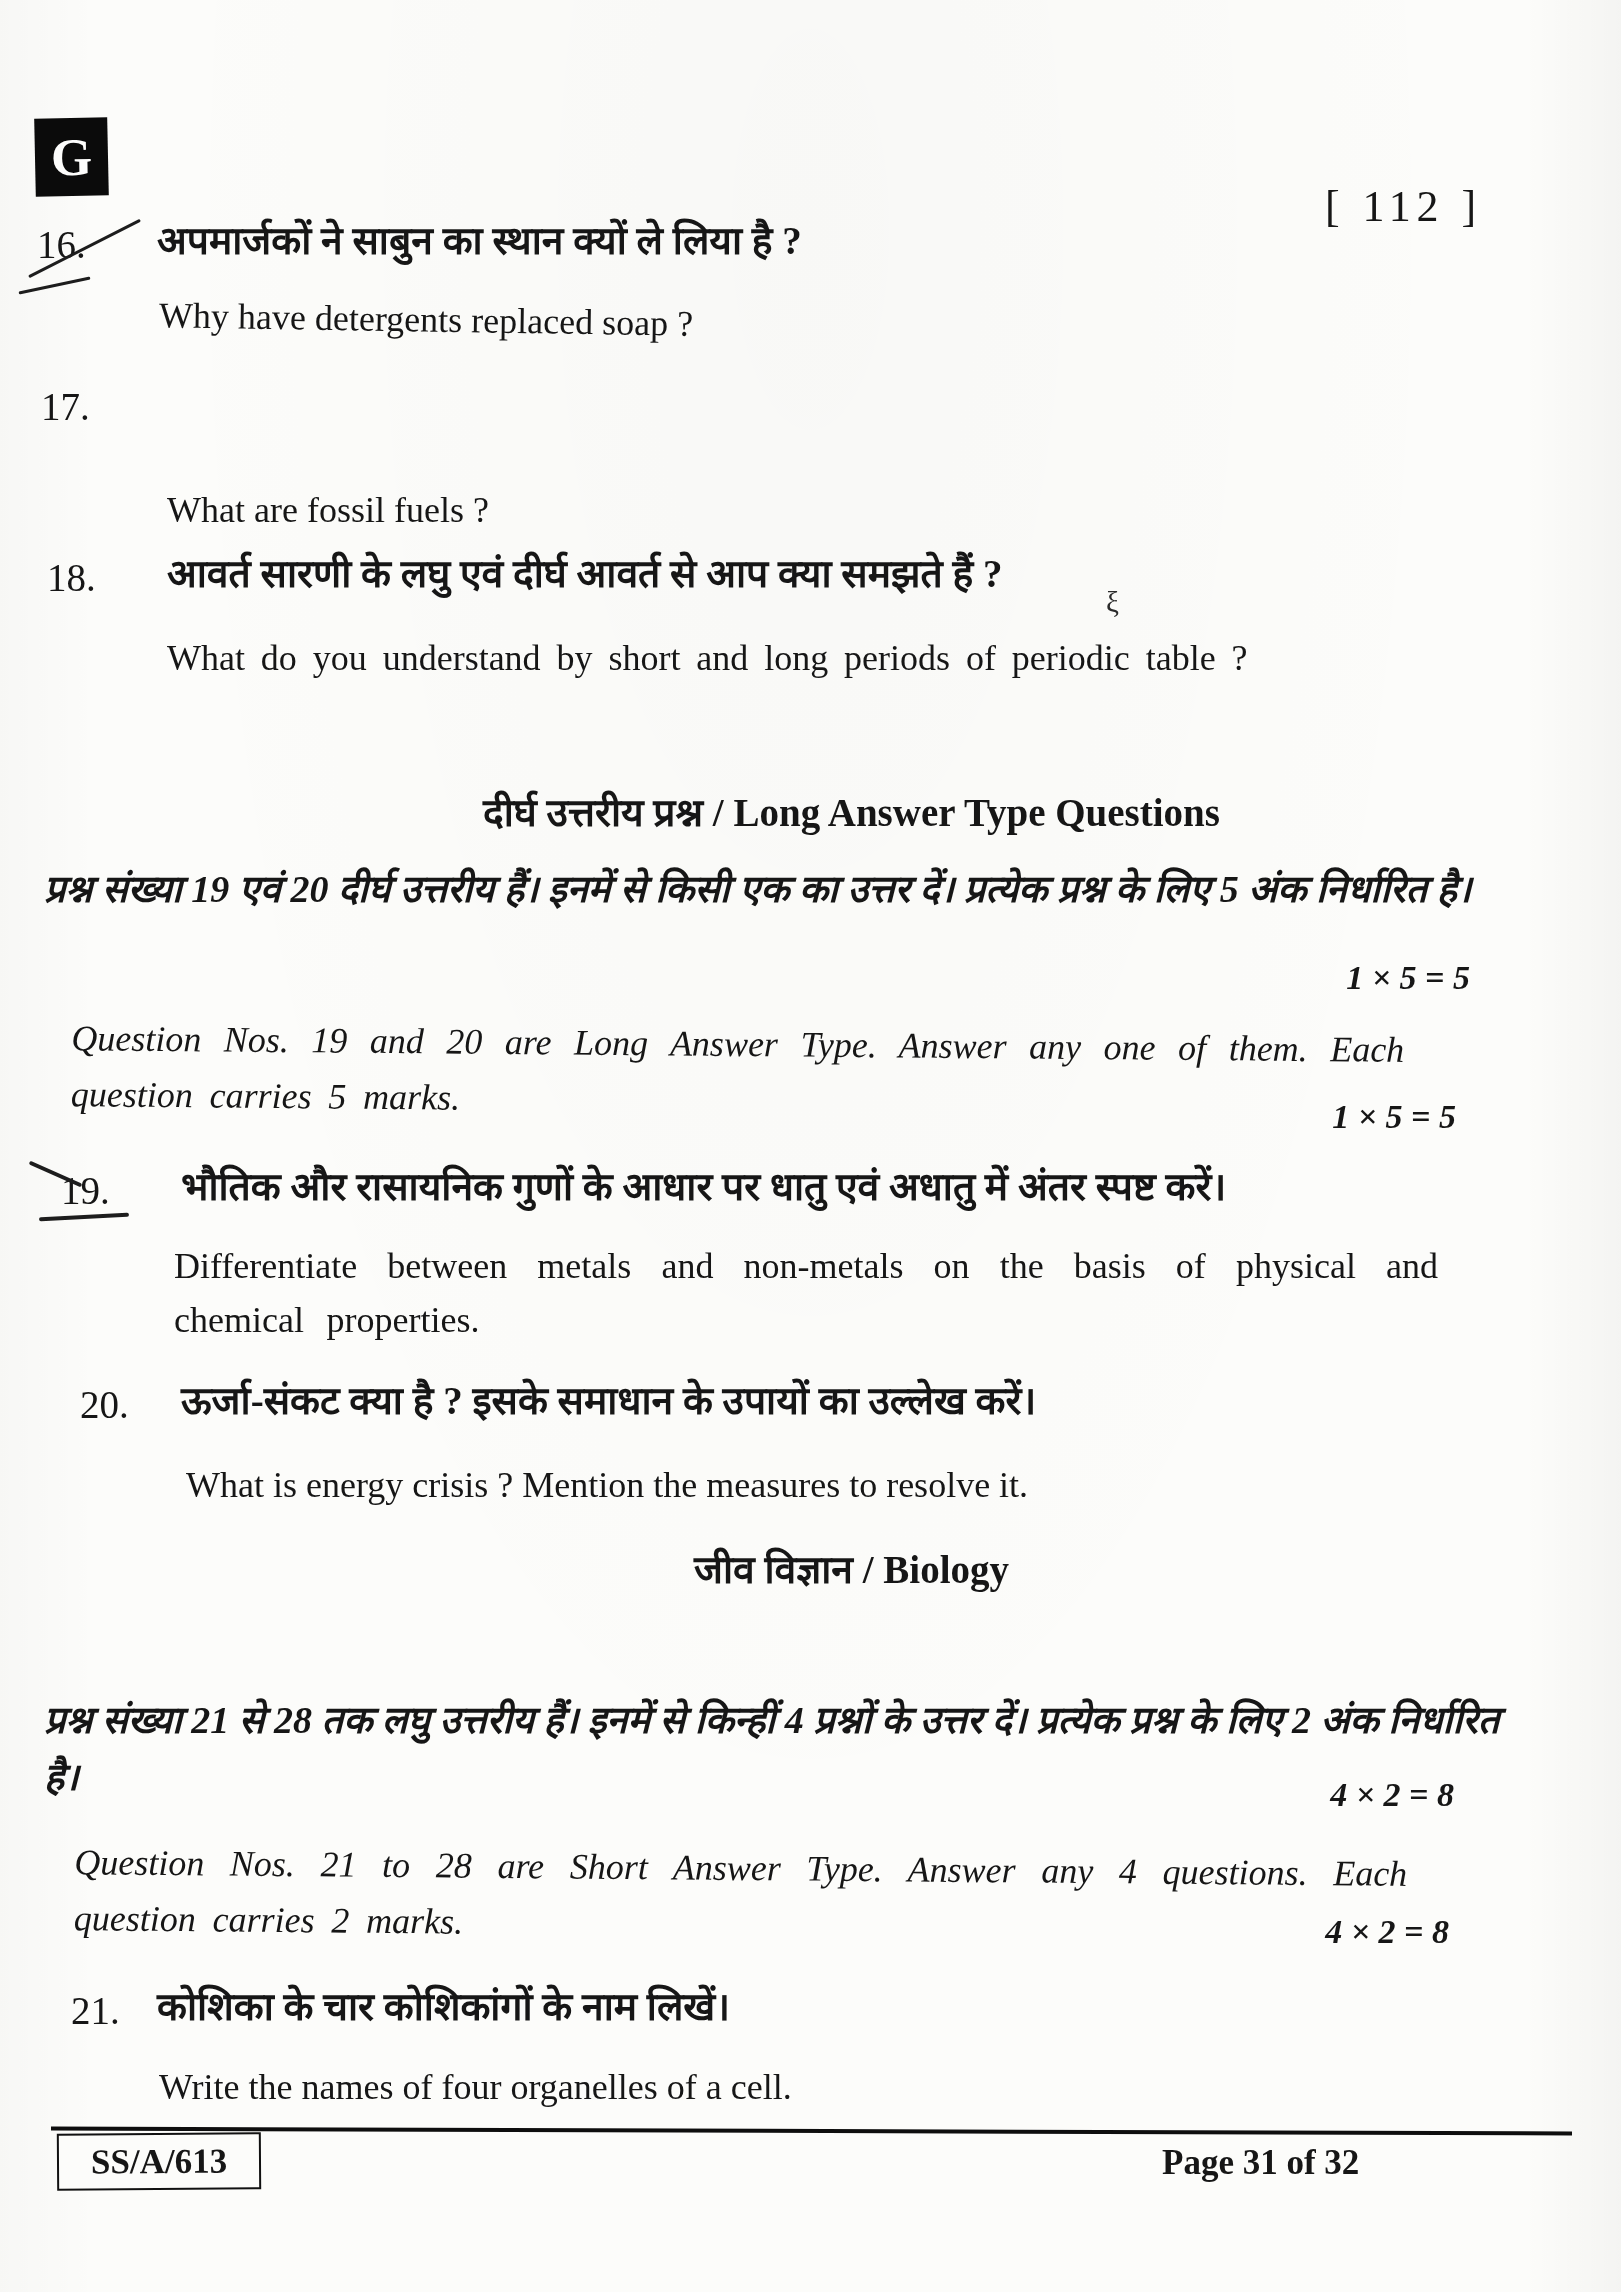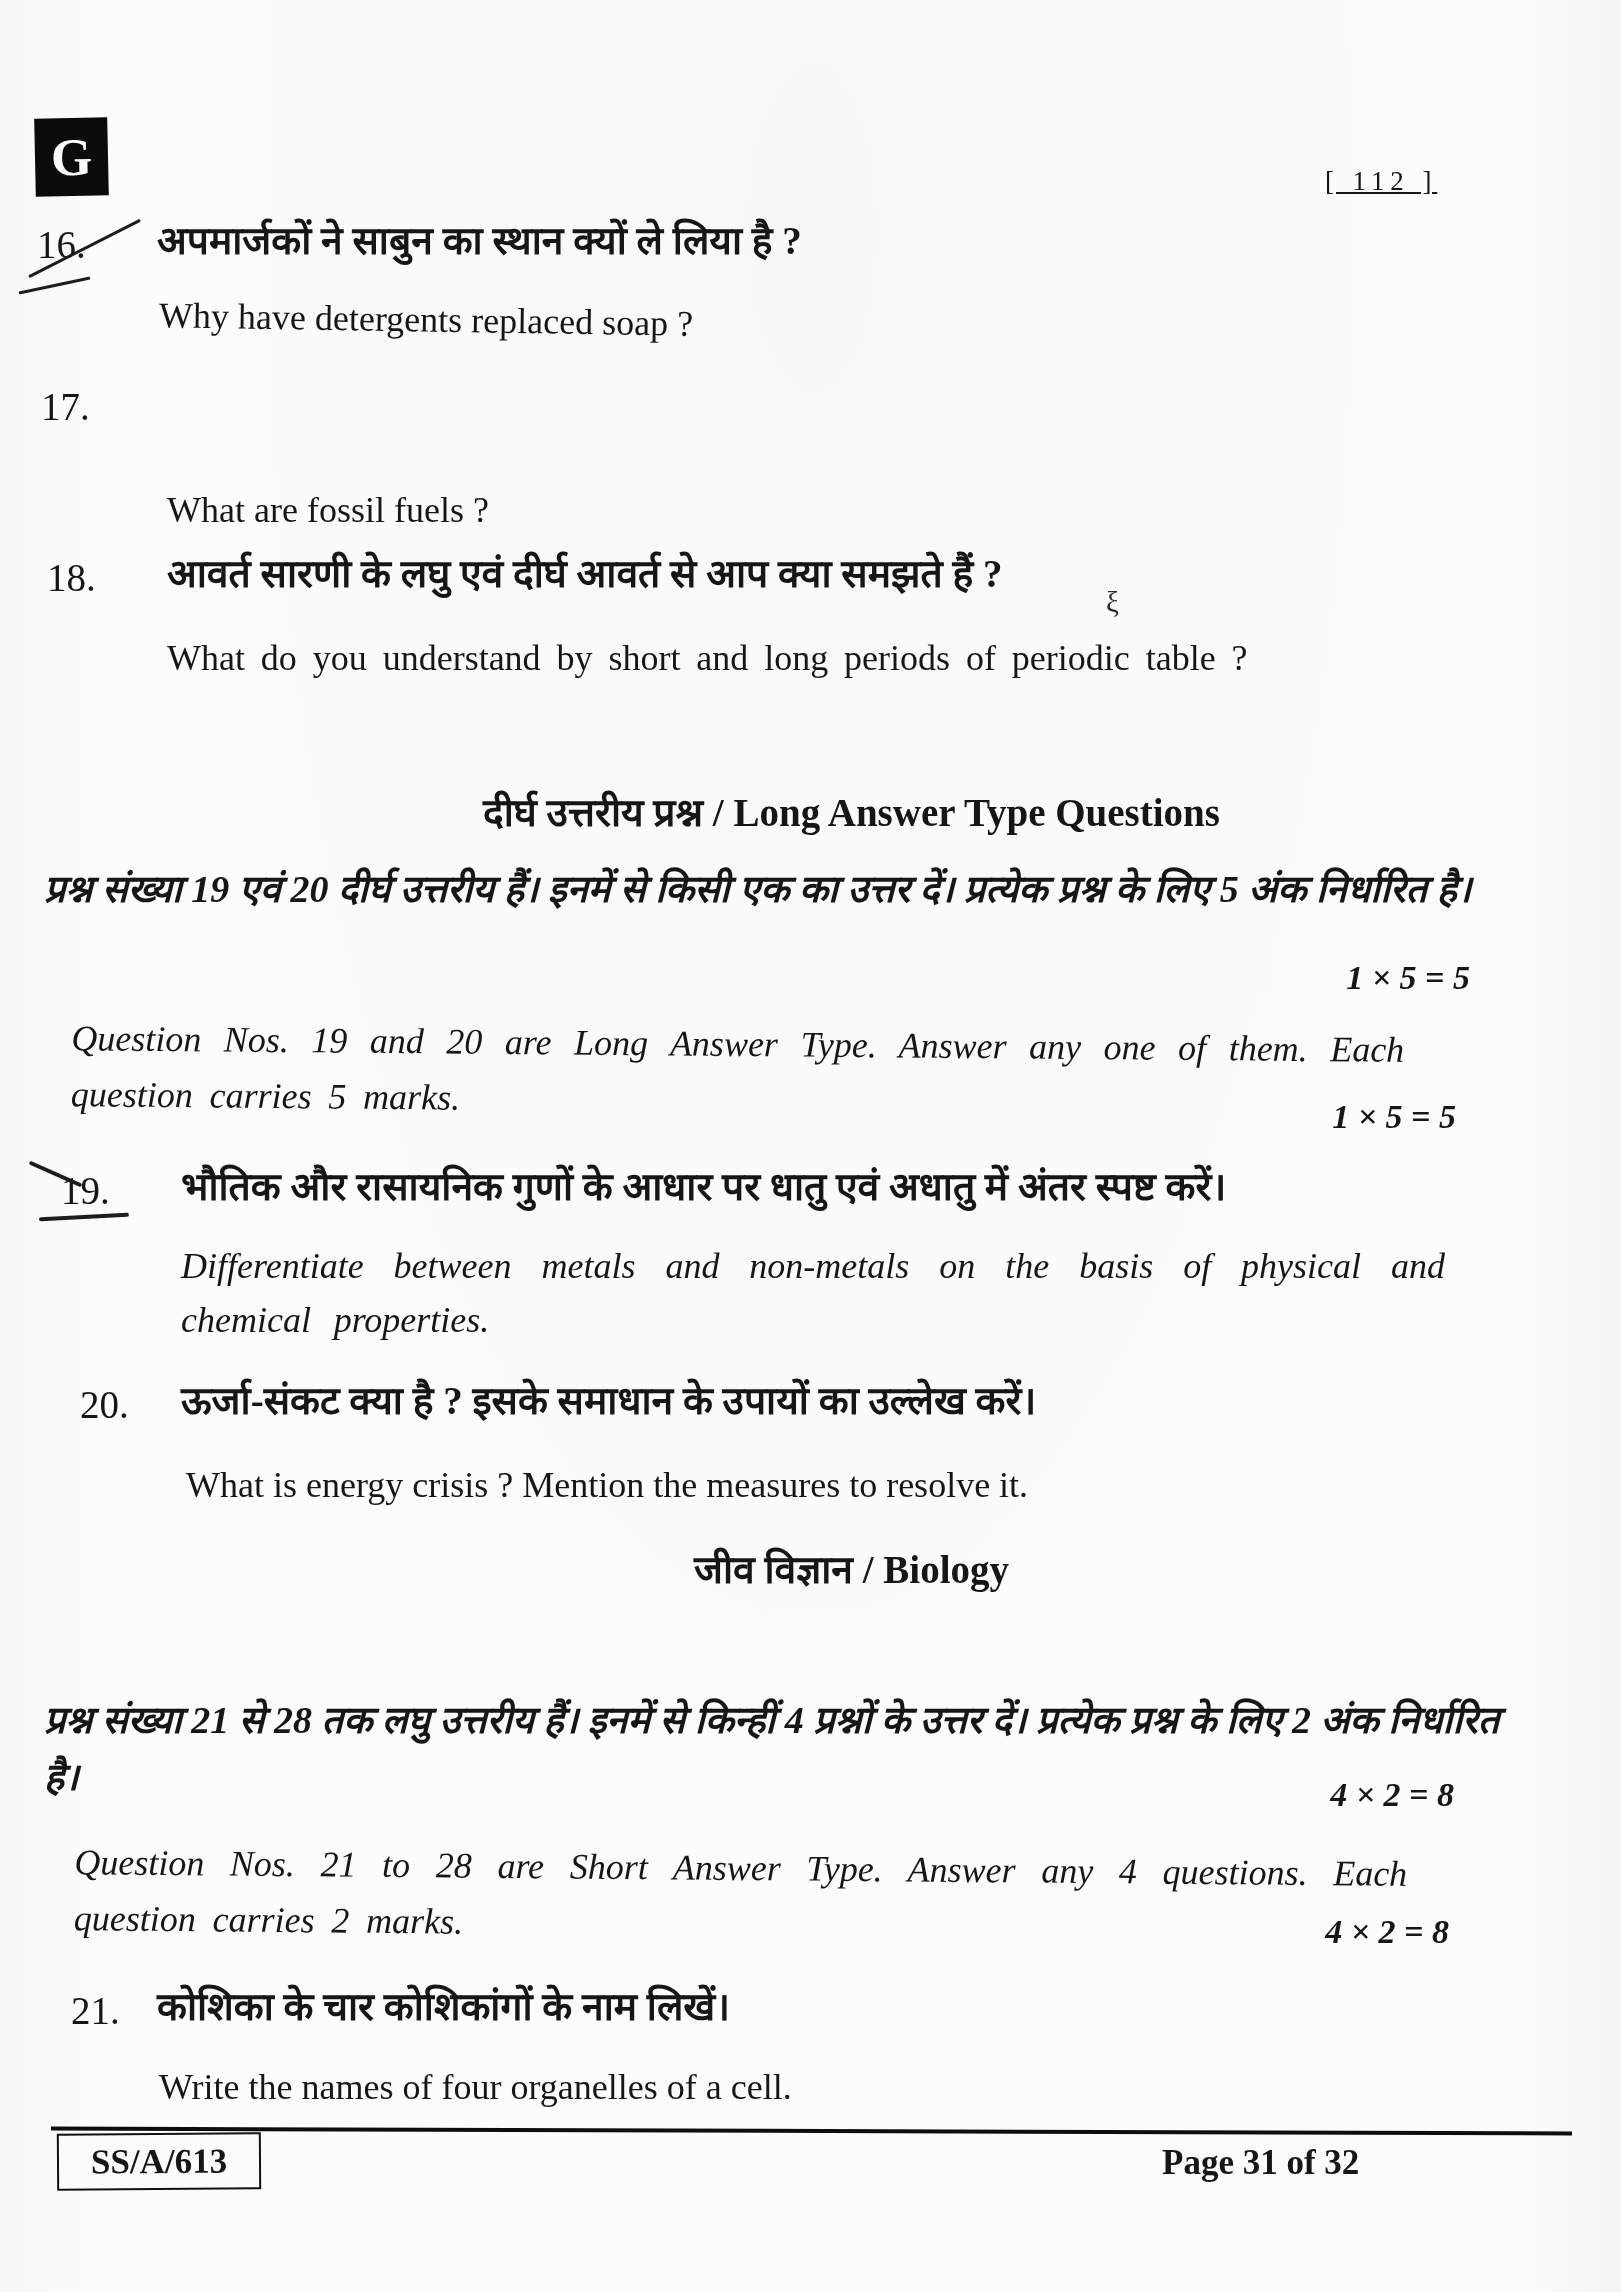--- a/index.html
+++ b/index.html
@@ -23,21 +23,21 @@
   }
   .abs { position:absolute; }
 
   .g-badge{
     left:35px; top:118px; width:73px; height:78px;
     background:#0b0b0b; color:#fdfdfc;
     display:flex; align-items:center; justify-content:center;
     font-size:53px; font-weight:bold;
     transform:rotate(-1.2deg);
   }
-  .booklet-num{ left:1325px; top:166px; font-size:27px; letter-spacing:5.9px;text-decoration:underline; }
+  .booklet-num{ left:1325px; top:181px; font-size:44px; letter-spacing:5.9px; }
 
   .qnum{ font-size:39px; }
   .hindi-q{ font-size:39px; font-weight:700; line-height:1.4; }
   .eng-q{ font-size:36px; line-height:1.5; }
   .justified{ text-align:justify; }
 
   .heading{
     left:0; width:1621px; text-align:center;
     font-size:39px; font-weight:700;margin-left:41px;
   }
@@ -92,21 +92,21 @@
   <div class="abs heading" style="top:784px;">दीर्घ उत्तरीय प्रश्न / Long Answer Type Questions</div>
   <div class="abs instr-hi" style="left:44px; top:861px; width:1470px;">प्रश्न संख्या 19 एवं 20 दीर्घ उत्तरीय हैं। इनमें से किसी एक का उत्तर दें। प्रत्येक प्रश्न के लिए 5 अंक निर्धारित है।</div>
   <div class="abs marks" style="right:151px; top:959px;">1 × 5 = 5</div>
   <div class="abs instr-en justified tilt-b" style="left:71px; top:1017px; width:1333px; word-spacing:7.8px;">Question Nos. 19 and 20 are Long Answer Type. Answer any one of them. Each question carries 5 marks.</div>
   <div class="abs marks-en" style="right:165px; top:1098px;">1 × 5 = 5</div>
 
   <div class="abs qnum" style="left:61px; top:1168px;">19.</div>
   <div class="stroke q19-tick"></div>
   <div class="stroke q19-underline"></div>
   <div class="abs hindi-q" style="left:181px; top:1160px; width:1206px;">भौतिक और रासायनिक गुणों के आधार पर धातु एवं अधातु में अंतर स्पष्ट करें।</div>
-  <div class="abs eng-q justified" style="left:181px; top:1239px; width:1264px; word-spacing:13.7px;font-style:italic;">Differentiate between metals and non-metals on the basis of physical and chemical properties.</div>
+  <div class="abs eng-q justified" style="left:174px; top:1239px; width:1264px; word-spacing:13.7px;">Differentiate between metals and non-metals on the basis of physical and chemical properties.</div>
 
   <div class="abs qnum" style="left:80px; top:1382px;">20.</div>
   <div class="abs hindi-q" style="left:181px; top:1374px; width:1225px;">ऊर्जा-संकट क्या है ? इसके समाधान के उपायों का उल्लेख करें।</div>
   <div class="abs eng-q" style="left:186px; top:1458px; width:1098px;">What is energy crisis ? Mention the measures to resolve it.</div>
 
   <div class="abs heading" style="top:1541px;">जीव विज्ञान / Biology</div>
   <div class="abs instr-hi" style="left:44px; top:1692px; width:1480px;">प्रश्न संख्या 21 से 28 तक लघु उत्तरीय हैं। इनमें से किन्हीं 4 प्रश्नों के उत्तर दें। प्रत्येक प्रश्न के लिए 2 अंक निर्धारित है।</div>
   <div class="abs marks" style="right:167px; top:1776px;">4 × 2 = 8</div>
   <div class="abs instr-en justified tilt-b" style="left:74px; top:1841px; width:1333px; word-spacing:7.8px;">Question Nos. 21 to 28 are Short Answer Type. Answer any 4 questions. Each question carries 2 marks.</div>
   <div class="abs marks-en" style="right:172px; top:1913px;">4 × 2 = 8</div>

